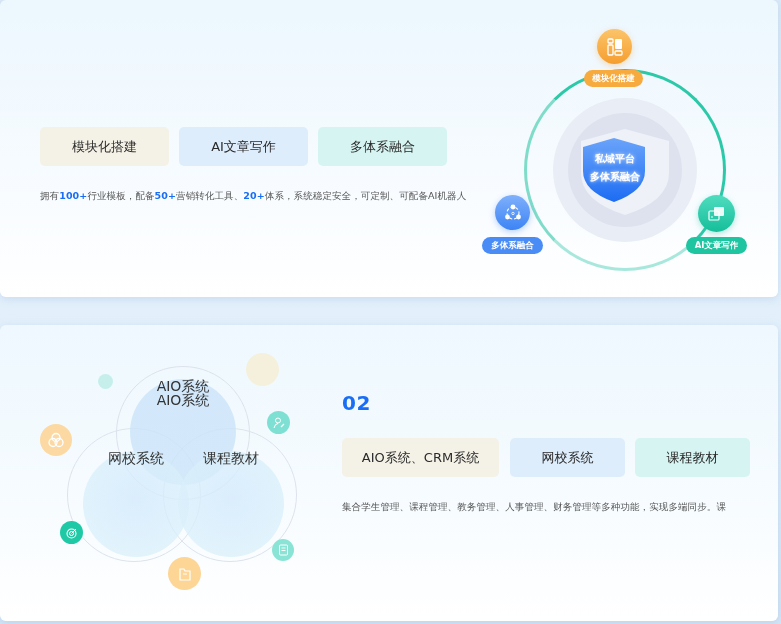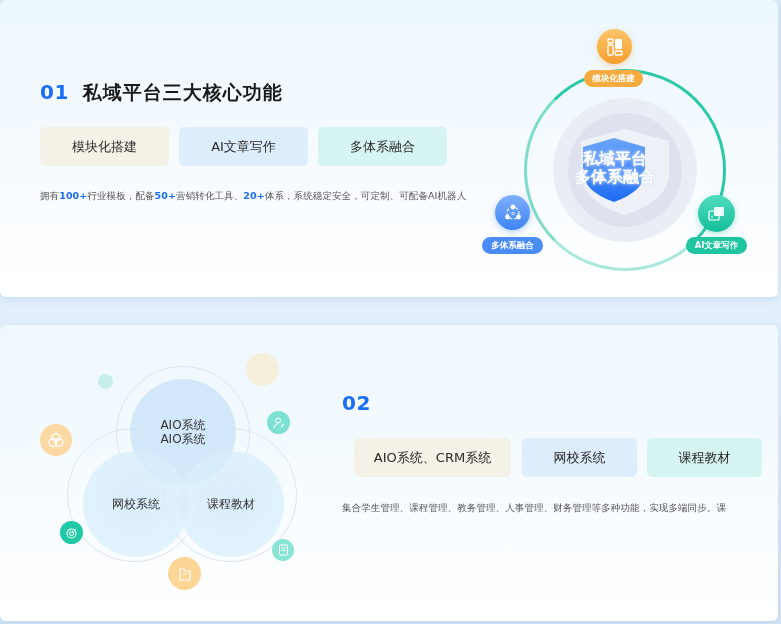--- a/index.html
+++ b/index.html
@@ -61,52 +61,48 @@
     border-radius: 50%; background: #dde2ee;
   }
   .shield-back {
     position: absolute; left: 573px; top: 127px; width: 104px; height: 90px;
   }
   .shield {
     position: absolute; left: 581px; top: 137px; width: 66px; height: 66px;
   }
   .shield-text {
     position: absolute; left: 570px; top: 150px; width: 90px; text-align: center;
-    color: #fff; font-size: 16px; line-height: 18px; font-weight: bold;
+    color: #fff; font-size: 10px; line-height: 18px; font-weight: bold;
     text-shadow: 0 0 4px rgba(255,255,255,0.8), 0 0 2px rgba(140,180,255,0.9);
   }
   .node-icon {
     position: absolute; border-radius: 50%;
     display: flex; align-items: center; justify-content: center;
   }
   .node-label {
     position: absolute; height: 17px; border-radius: 9px;
     color: #fff; font-size: 8.5px; font-weight: bold;
     display: flex; align-items: center; justify-content: center;
   }
 
   
   .vring {
     position: absolute; border-radius: 50%; border: 1px solid #dde3ec;
   }
   .vcirc {
     position: absolute; border-radius: 50%;
-    display: flex; align-items: center; justify-content: center; text-align: center;
-    font-size: 12px; color: #333; line-height: 14px;
+    display: flex; justify-content: center; text-align: center;
+    font-size: 14px; color: #333; line-height: 14px;
   }
   .deco { position: absolute; border-radius: 50%; display:flex; align-items:center; justify-content:center; }
 </style>
 </head>
 <body>
 
 <div class="card card1">
-  <div class="heading" style="left:40px; top:80px;">
-    <span class="num">01</span>
-    <span class="title">私域平台三大核心功能</span>
-  </div>
 
   <div class="tags" style="left:40px; top:127px;">
     <div class="tag beige" style="width:129px; margin-right:10px;">模块化搭建</div>
     <div class="tag blue" style="width:129px; margin-right:10px;">AI文章写作</div>
     <div class="tag teal" style="width:129px;">多体系融合</div>
   </div>
 
   <div class="desc" style="left:40px; top:187px;">
     <span>拥有</span><span class="hl">100+</span><span>行业模板，配备</span><span class="hl">50+</span><span>营销转化工具、</span><span class="hl">20+</span><span>体系，系统稳定安全，可定制、可配备AI机器人</span>
   </div>
@@ -220,22 +216,22 @@
           <line x1="3.5" y1="4" x2="7.5" y2="4" stroke="#fff" stroke-width="0.9"></line>
           <line x1="3.5" y1="6.5" x2="7.5" y2="6.5" stroke="#fff" stroke-width="0.9"></line>
         </svg>
     </div>
   </div>
 
   <div class="heading" style="left:342px; top:66px;">
     <span class="num">02</span>
   </div>
 
-  <div class="tags" style="left:354px; top:113px;justify-content:flex-end;">
+  <div class="tags" style="left:342px; top:113px;justify-content:flex-end;">
     <div class="tag beige" style="width:157px; margin-right:11px;">AIO系统、CRM系统</div>
     <div class="tag blue" style="width:115px; margin-right:10px;">网校系统</div>
     <div class="tag teal" style="width:115px;">课程教材</div>
   </div>
 
-  <div class="desc" style="left:342px; top:174px; width:400px;">
+  <div class="desc" style="left:342px; top:174px; width:400px;font-family:Liberation Mono, monospace;">
     <div>集合学生管理、课程管理、教务管理、人事管理、财务管理等多种功能，实现多端同步。课</div>
   </div>
 </div>
 
 </body></html>

